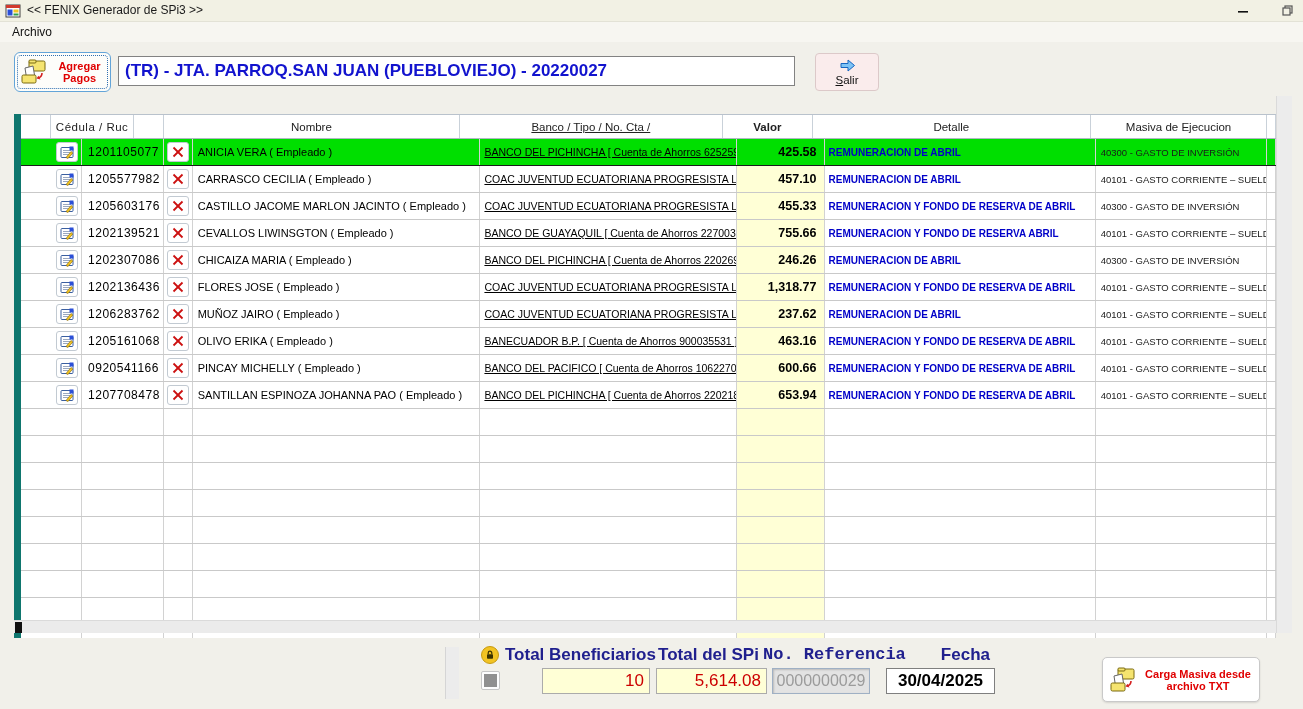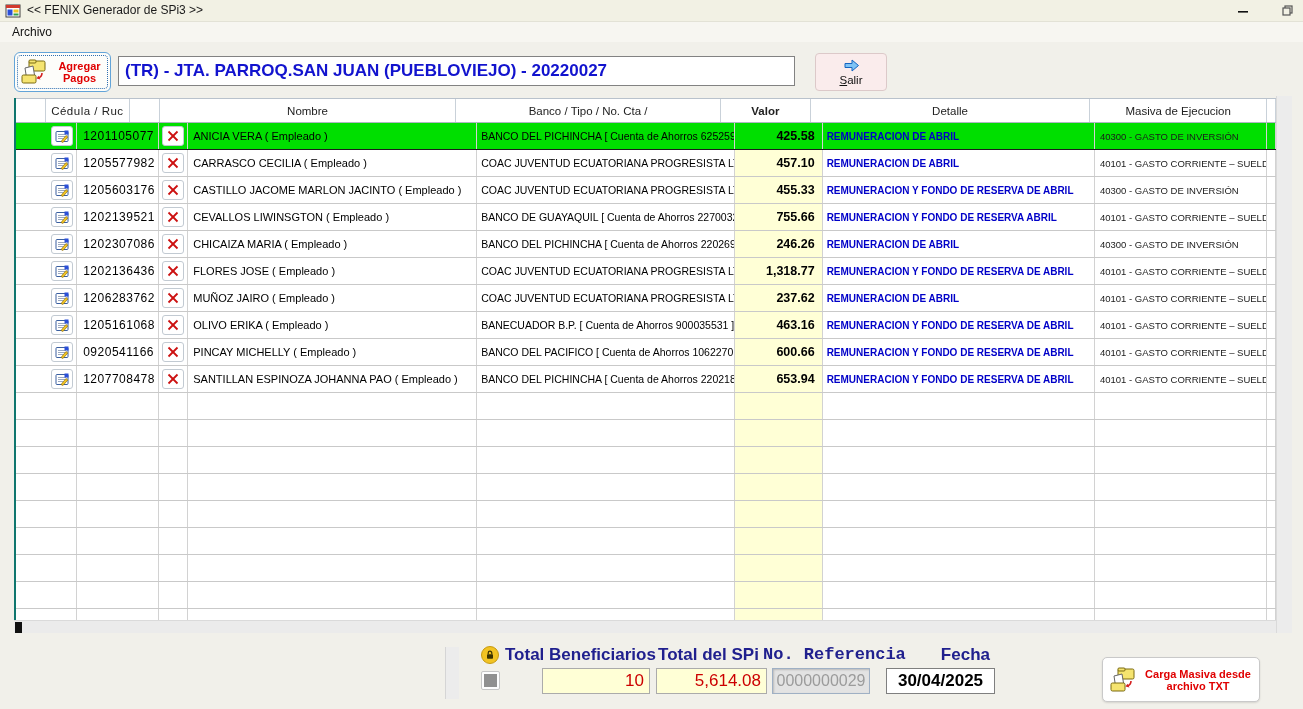--- a/index.html
+++ b/index.html
@@ -20,37 +20,37 @@
 
   
   .toolbar { position:absolute; left:0; top:42px; width:1303px; height:54px; background:#F1F0EA; }
   .btn-agregar { position:absolute; left:14px; top:10px; width:97px; height:40px; background:#FDFDFA;
       border:1px solid #63A4D8; border-radius:6px; display:flex; align-items:center; gap:4px; padding:2px 4px; cursor:pointer;justify-content:space-between; }
   .btn-agregar .focusbox { position:absolute; inset:2px; border:1px dotted #2F6FB2; border-radius:4px; pointer-events:none; }
   .red-btn-label { color:#E00000; font-weight:bold; font-size:11px; line-height:12px; text-align:center; flex:1; }
   .u-first::first-letter { text-decoration:underline; }
   .batch-input { position:absolute; left:118px; top:14px; width:677px; height:30px; background:#fff; border:1px solid #828282;
       font-family:"Liberation Sans", sans-serif; font-size:17px; font-weight:bold; color:#1213CE; padding:0 6px; }
-  .btn-salir { position:absolute; left:815px; top:11px; width:72px; height:38px; background:#FAECEC; border:1px solid #DCC9C9;
+  .btn-salir { position:absolute; left:815px; top:11px; width:64px; height:38px; background:#FAECEC; border:1px solid #DCC9C9;
       border-radius:4px; display:flex; flex-direction:column; align-items:center; justify-content:center; gap:1px; cursor:pointer; }
   .btn-salir .lbl { font-size:11.5px; color:#111; }
 
   
-  .grid { position:absolute; left:14px; top:98px; width:1262px; background:#fff; border-left:2px solid #0f766e; }
+  .grid { position:absolute; left:14px; top:114px; width:1262px; background:#fff; border-left:7px solid #0f766e; }
   .gridhead { display:flex; height:25px; background:#FFFFFF; border-top:1px solid #B9C2CC; border-bottom:1px solid #AEB8C2; }
   .gridhead .hc { font-size:11.5px; color:#222; display:flex; align-items:center; justify-content:center;
       border-right:1px solid #C9D1D9; height:100%; white-space:nowrap; overflow:hidden; }
   .gridbody { height:499px; overflow:hidden; background:#fff; }
   .trow { display:flex; height:27px; border-bottom:1px solid #C9C9C9; background:#fff;padding-left:32px; }
   .trow .c { border-right:1px solid #D2D2D2; height:100%; display:flex; align-items:center; overflow:hidden; white-space:nowrap; }
   .col-edit { width:30px; justify-content:center; }
   .col-ced  { width:84px; font-size:12px; color:#000; padding-left:6px; letter-spacing:0.5px; }
   .col-del  { width:30px; justify-content:center; }
   .col-nom  { width:297px; font-size:11px; color:#000; padding-left:5px; }
-  .col-ban  { width:265px; font-size:10.5px; color:#000; padding-left:4px; }
+  .col-ban  { width:265px; font-size:10.5px; color:#000; padding-left:4px;text-decoration:underline; }
   .col-val  { width:90px; font-size:12.5px; font-weight:bold; color:#000; justify-content:flex-end; padding-right:7px; background:#FFFFD6; }
   .col-det  { width:280px; font-size:10px; font-weight:bold; color:#0000C8; padding-left:4px; }
   .col-cod  { width:177px; font-size:9.5px; color:#1A1A1A; padding-left:5px; }
   .col-stub { width:9px; border-right:none; }
   .trow.sel { background:#00DF00; border-bottom:1px solid #1c1c1c; border-top:1px solid #1c1c1c; height:28px; margin-top:-1px; }
   .trow.sel .col-val { background:#00DF00; }
   .mini-btn { width:22px; height:20px; background:#fff; border:1px solid #C2CAD2; border-radius:3px;
       display:flex; align-items:center; justify-content:center; cursor:pointer; padding:0; }
   .vscroll { position:absolute; left:1276px; top:96px; width:16px; height:537px; background:#ECECEC; border-left:1px solid #DADADA; }
   .hscroll { position:absolute; left:14px; top:620px; width:1262px; height:13px; background:#EBEBEB; border-top:1px solid #DADADA; }

